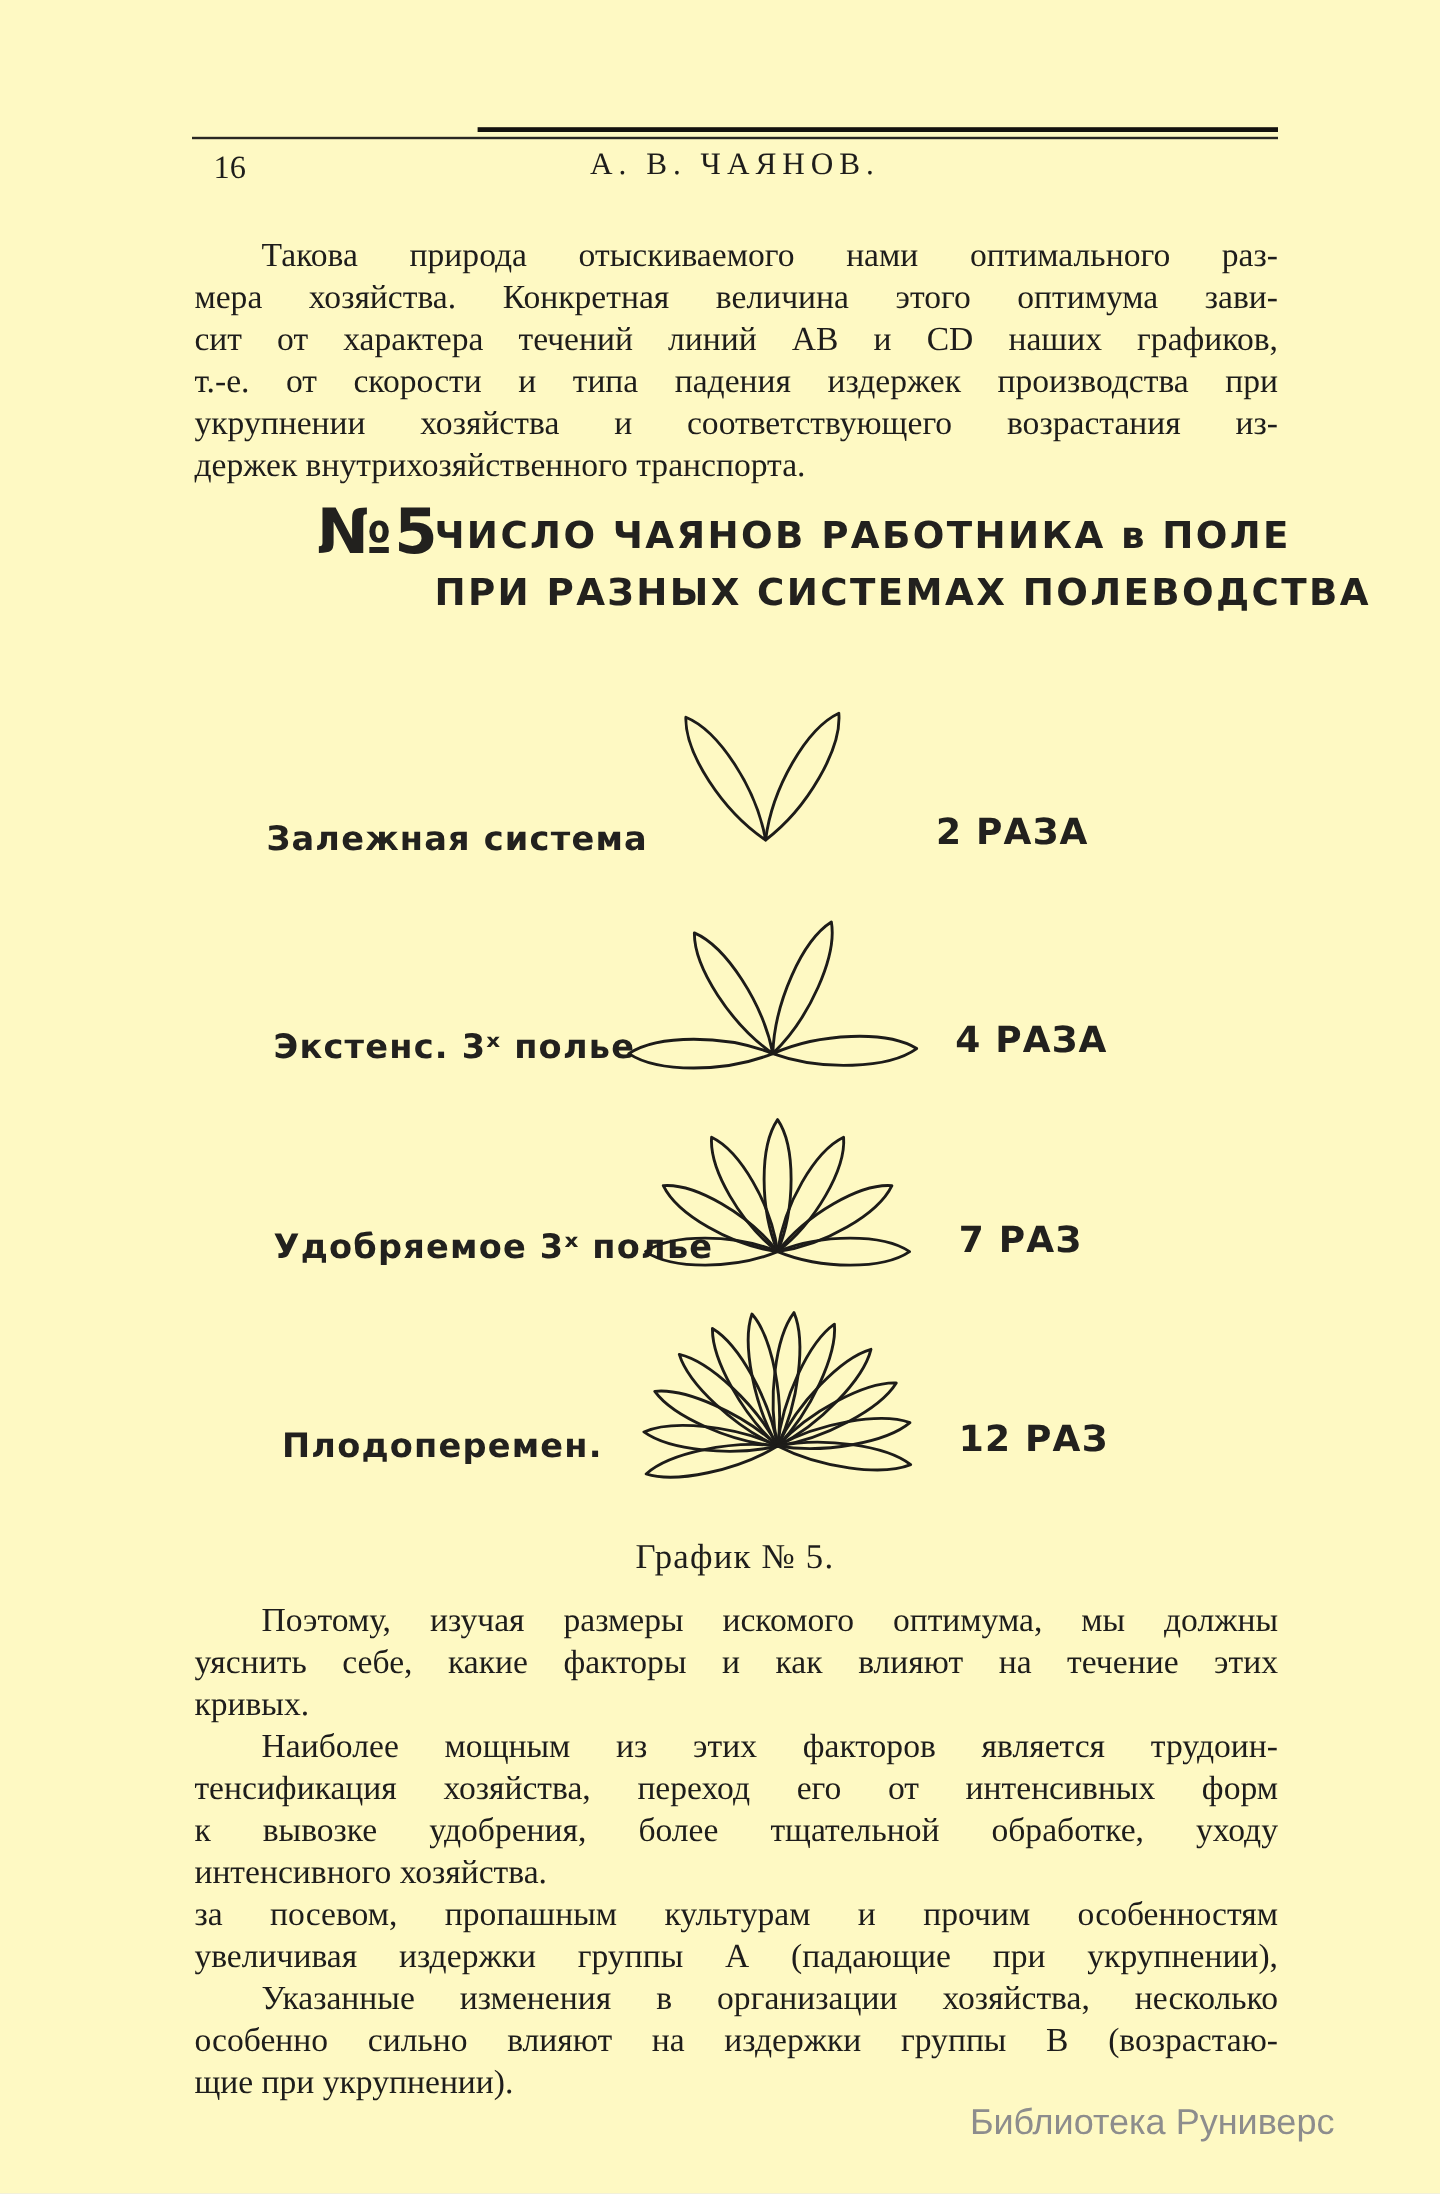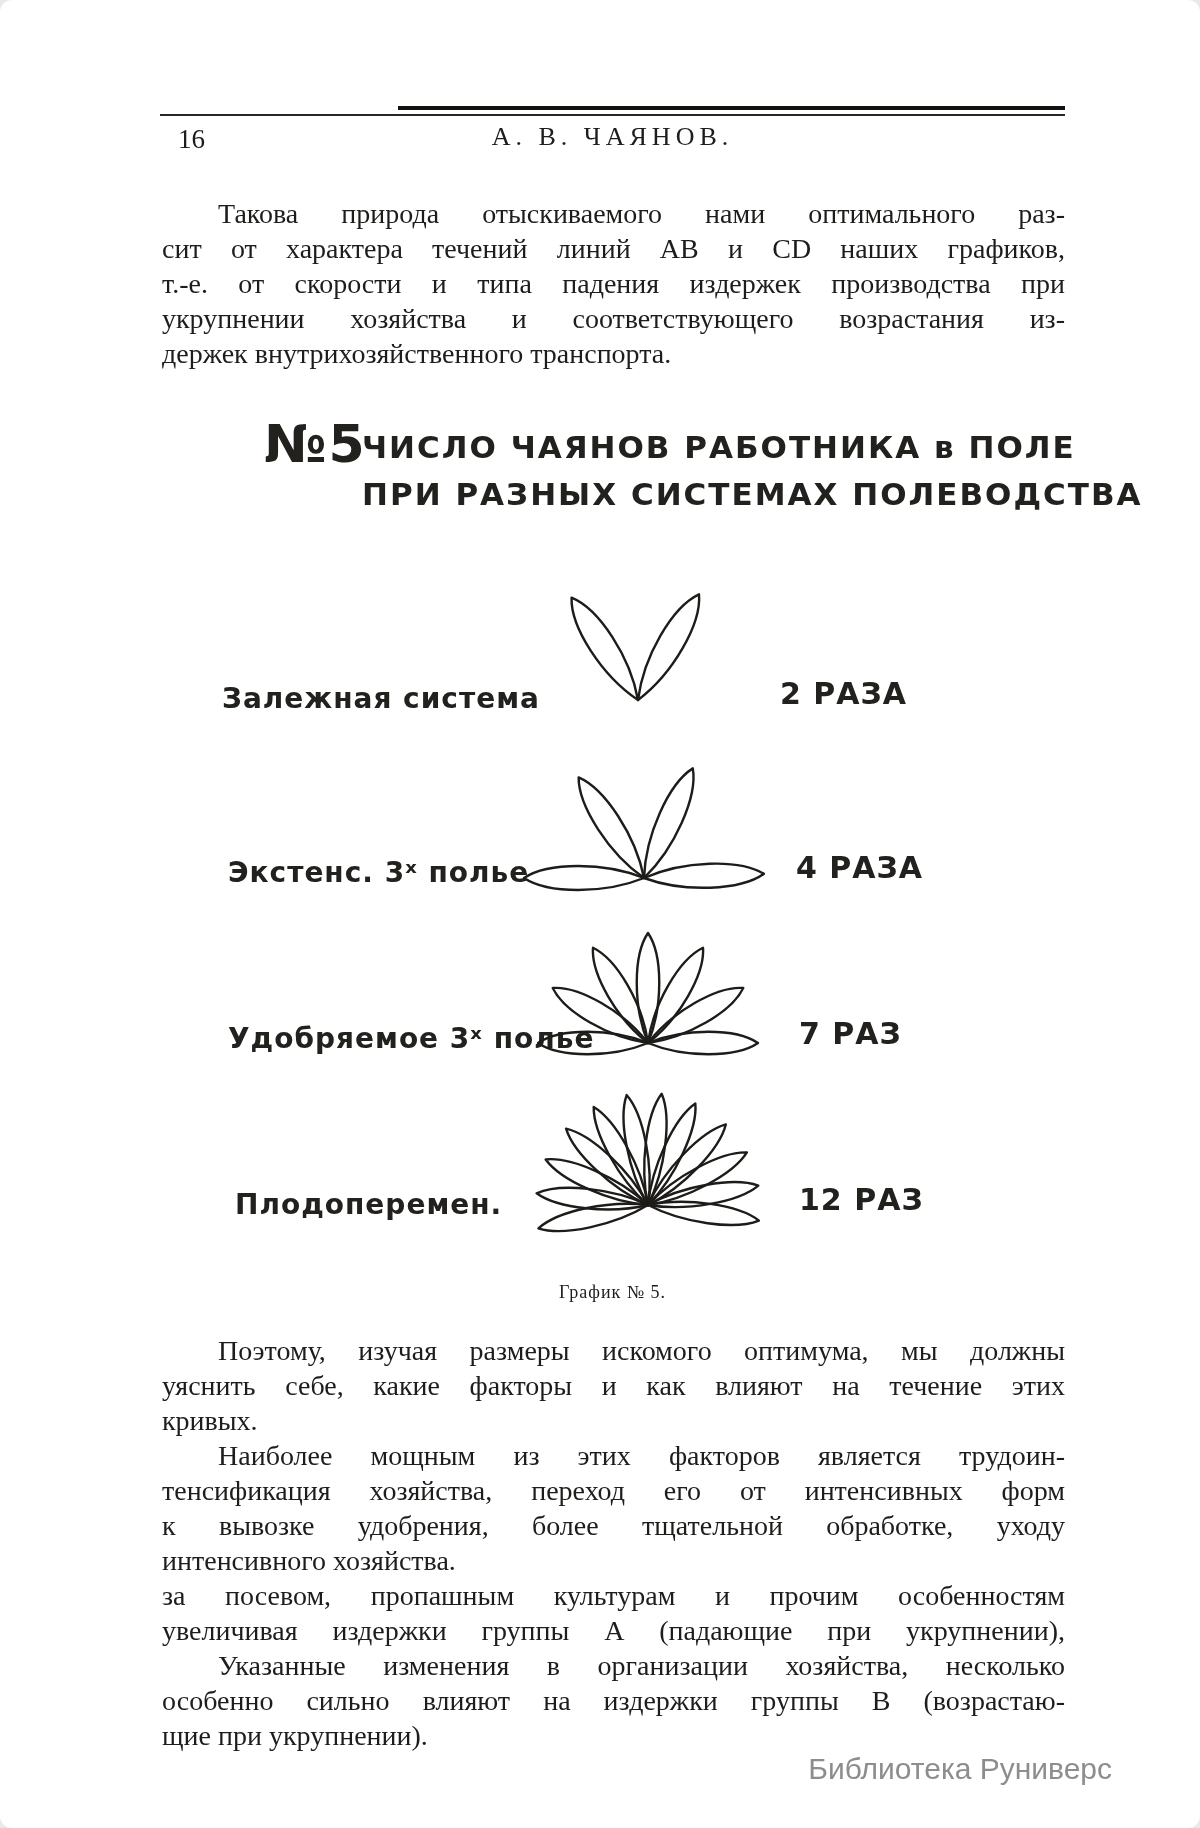--- a/index.html
+++ b/index.html
@@ -1,24 +1,23 @@
 <!DOCTYPE html>
 <html><head>
 <meta charset="utf-8">
 <style>
   html,body { margin:0; padding:0; background:#e9e9e7; }
   .page {
     position:relative;
     width:1200px; height:1828px;
     margin:0 auto;
-    background:#ffffff;
+    background:#fef9c3;
     font-family:"Liberation Serif", serif;
     color:#1e1d1b;
     overflow:hidden;
-    border-radius:12px;
   }
   
   .rule-top    { position:absolute; left:398px; top:106px; width:667px; height:4px; background:#14120e; }
   .rule-top2   { position:absolute; left:160px; top:114px; width:905px; height:2px; background:#2a2823; }
   .pagenum     { position:absolute; left:178px; top:124px; font-size:27px; }
   .running     { position:absolute; left:160px; top:122px; width:905px; text-align:center;
                  font-size:26px; letter-spacing:5px; }
   
   .para { position:absolute; left:162px; width:903px; font-size:28px; line-height:35px; }
   #p1 { top:196px; }
@@ -29,38 +28,39 @@
   .line.last  { text-align-last:left; }
   
   .hand { font-family:"DejaVu Sans", sans-serif; font-weight:bold; color:#22211e; }
   .fig-no    { position:absolute; left:264px; top:414px; font-size:52px; letter-spacing:2px; }
   .fig-title { position:absolute; left:362px; top:424px; font-size:31px; line-height:47px; letter-spacing:2px; }
   .row-label { position:absolute; font-size:28px; letter-spacing:1px; white-space:nowrap; }
   .trips     { position:absolute; font-size:30px; letter-spacing:1px; white-space:nowrap; }
   svg.petals { position:absolute; pointer-events:none; }
   .petals path { fill:none; stroke:#1d1c19; stroke-width:2.4; stroke-linejoin:round; }
   .caption { position:absolute; left:160px; top:1282px; width:905px; text-align:center;
-             font-size:18px; letter-spacing:1px; }
+             font-size:29px; letter-spacing:1px; }
   
   .footer { position:absolute; top:1752px; left:0; width:1112px; text-align:right;
             font-family:"Liberation Sans", sans-serif; font-size:30px; color:#8d8d8d; }
 </style>
 </head>
 <body>
 
 <div class="page">
 
   <div class="rule-top"></div>
   <div class="rule-top2"></div>
 
   <div class="pagenum">16</div>
   <div class="running">А. В. ЧАЯНОВ.</div>
 
   <div class="para" id="p1">
       <div class="line first">Такова природа отыскиваемого нами оптимального раз-</div>
+      <div class="line">мера хозяйства. Конкретная величина этого оптимума зави-</div>
       <div class="line">сит от характера течений линий АВ и CD наших графиков,</div>
       <div class="line">т.-е. от скорости и типа падения издержек производства при</div>
       <div class="line">укрупнении хозяйства и соответствующего возрастания из-</div>
       <div class="line last">держек внутрихозяйственного транспорта.</div>
     </div>
 
   <div class="hand fig-no">№5</div>
   <div class="hand fig-title">
     <div>ЧИСЛО ЧАЯНОВ РАБОТНИКА в ПОЛЕ</div>
     <div>ПРИ РАЗНЫХ СИСТЕМАХ ПОЛЕВОДСТВА</div>

